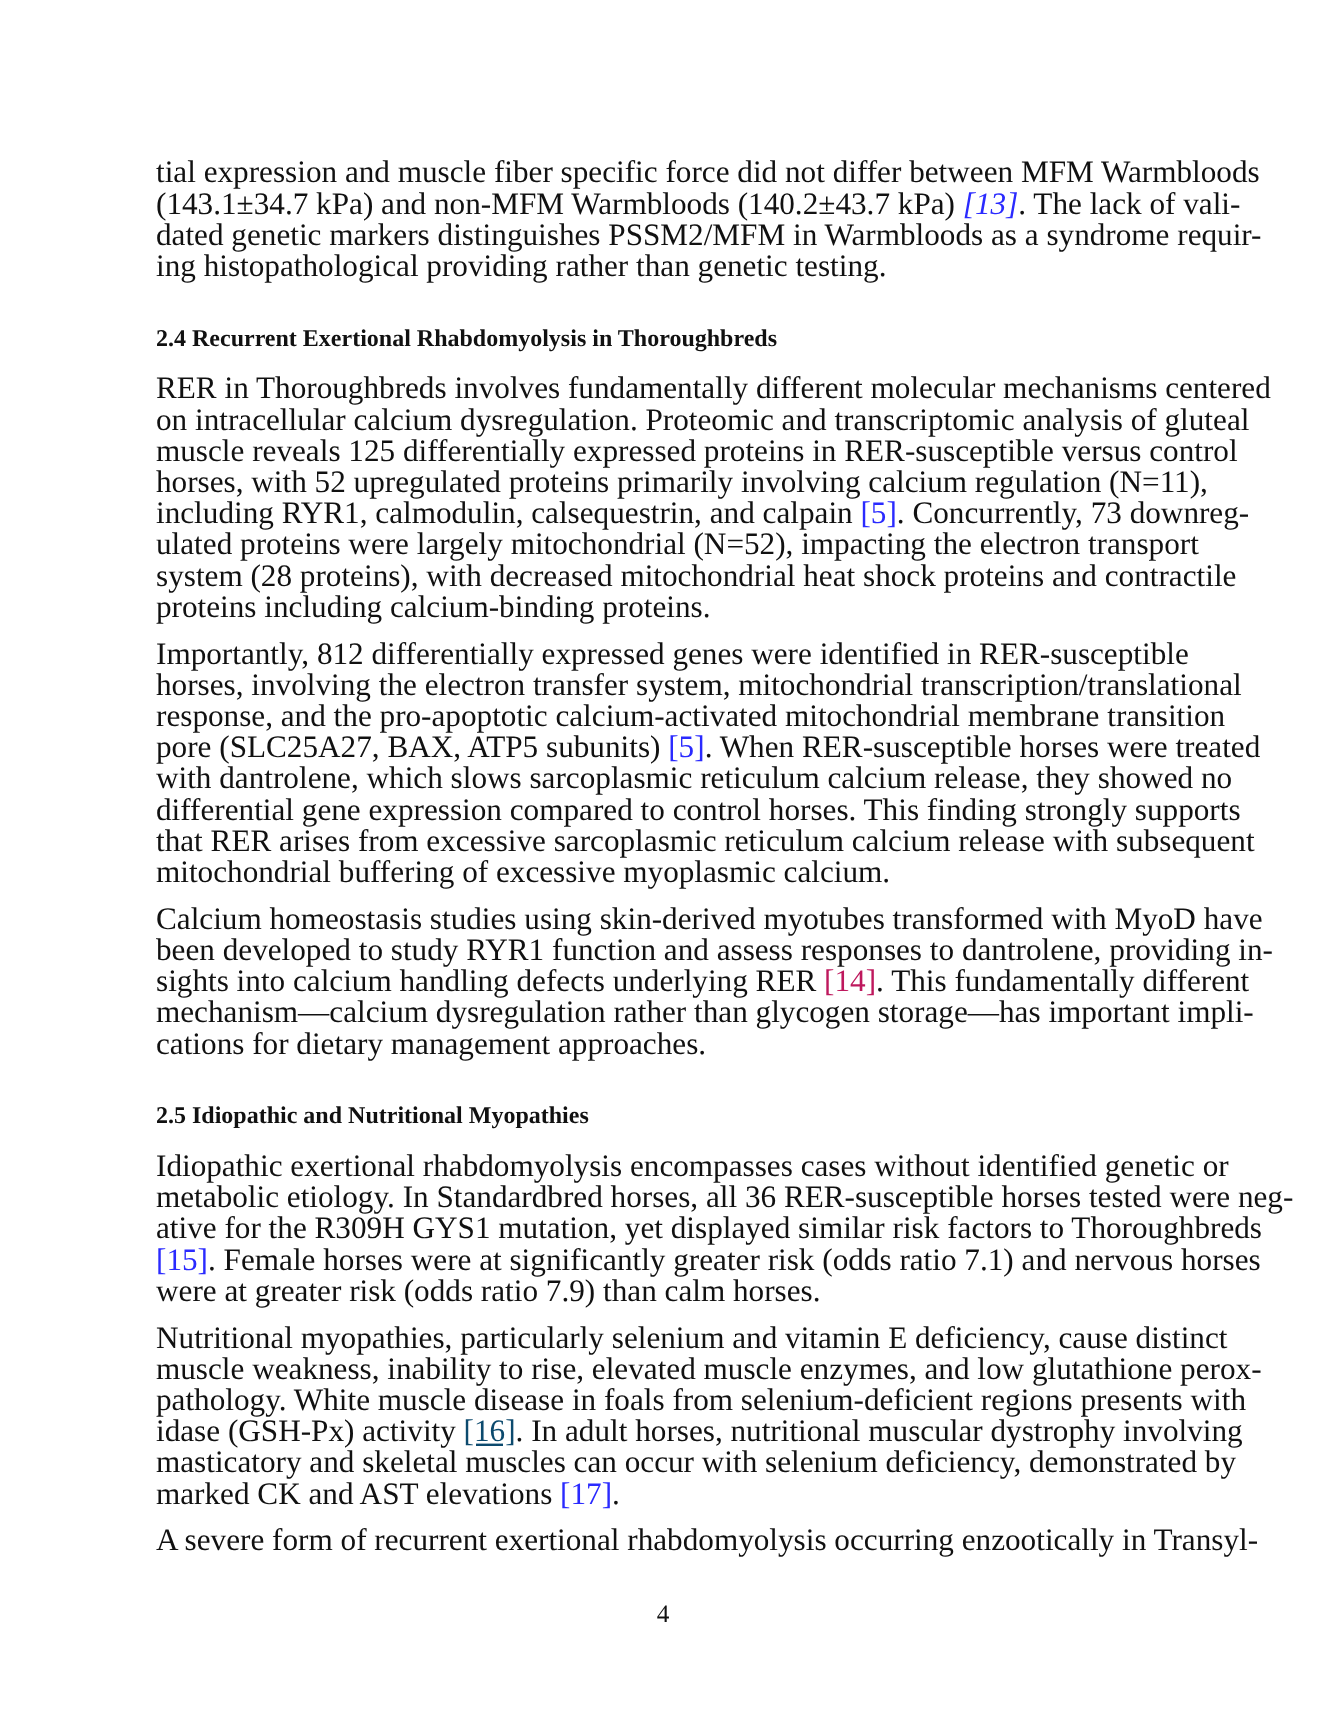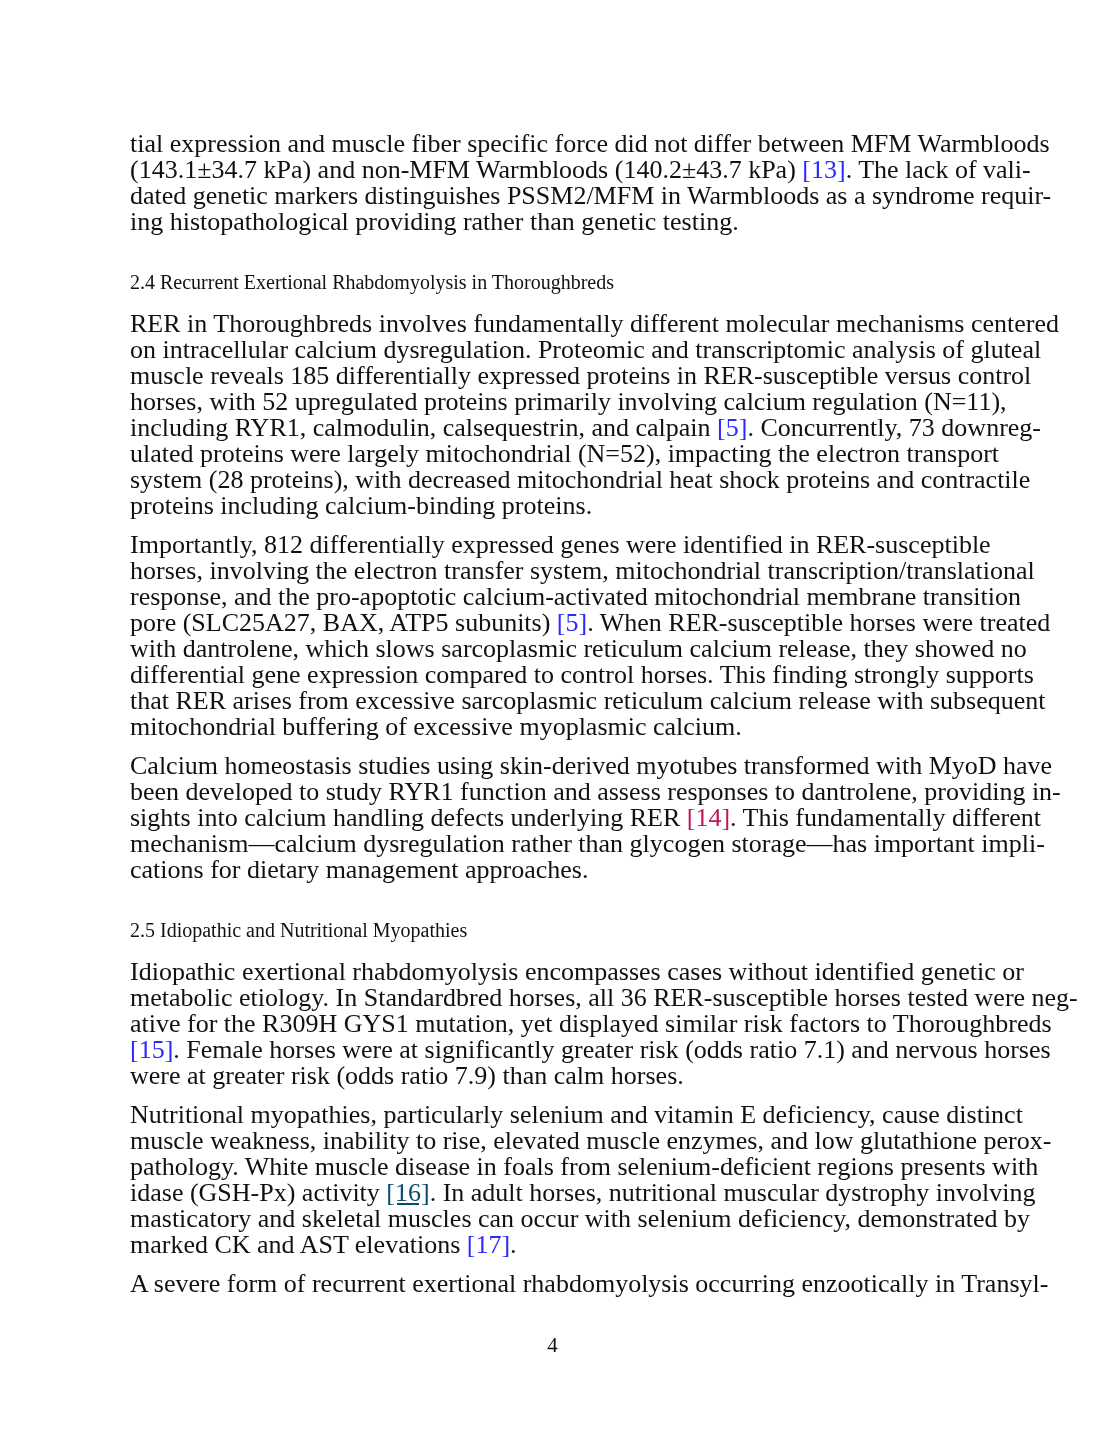--- a/index.html
+++ b/index.html
@@ -3,42 +3,42 @@
 <meta charset="utf-8">
 <style>
   html, body { margin: 0; padding: 0; background: #ffffff; }
   body { width: 1105px; height: 1430px; position: relative; overflow: hidden;
          font-family: "Liberation Serif", "DejaVu Serif", serif; color: #111; }
   .page { position: absolute; left: 130px; top: 131px; width: 845px; }
   .para { font-size: 26px; line-height: 26px; text-align: justify; margin: 0 0 13px 0;
           hyphens: manual; }
   .para .ln { display: block; text-align: justify; text-align-last: justify; white-space: nowrap; }
   .para .ln.last { text-align-last: left; }
-  .heading { font-weight: normal; font-size: 20px; line-height: 26px; margin: 34px 0 16px 0; }
+  .heading { font-weight: bold; font-size: 20px; line-height: 26px; margin: 34px 0 16px 0; }
   .cite { color: #2a2aff; text-decoration: none; }
   .pageno { position: absolute; top: 1333px; left: 0; width: 1105px; text-align: center; font-size: 21px; }
 </style>
 </head>
 <body>
 
 <div class="page" id="page-body">
     <section>
       <p class="para">
         <span class="ln"><span>tial expression and muscle fiber specific force did not differ between MFM Warmbloods</span></span>
-        <span class="ln"><span>(143.1±34.7 kPa) and non-MFM Warmbloods (140.2±43.7 kPa) </span><a class="cite" style="color: rgb(42, 42, 255);">[13]</a><span>.  The lack of vali-</span></span>
+        <span class="ln"><span>(143.1±34.7 kPa) and non-MFM Warmbloods (140.2±43.7 kPa) </span><a class="cite" style="color: rgb(42, 42, 255); font-style: italic;">[13]</a><span>.  The lack of vali-</span></span>
         <span class="ln"><span>dated genetic markers distinguishes PSSM2/MFM in Warmbloods as a syndrome requir-</span></span>
         <span class="ln last"><span>ing histopathological providing rather than genetic testing.</span></span>
       </p>
     </section>
     <section>
       <h2 class="heading" style="margin-top: 34px;">2.4 Recurrent Exertional Rhabdomyolysis in Thoroughbreds</h2>
       <p class="para">
         <span class="ln"><span>RER in Thoroughbreds involves fundamentally different molecular mechanisms centered</span></span>
         <span class="ln"><span>on intracellular calcium dysregulation.  Proteomic and transcriptomic analysis of gluteal</span></span>
-        <span class="ln"><span>muscle reveals 185 differentially expressed proteins in RER-susceptible versus control</span></span>
+        <span class="ln"><span>muscle reveals 125 differentially expressed proteins in RER-susceptible versus control</span></span>
         <span class="ln"><span>horses, with 52 upregulated proteins primarily involving calcium regulation (N=11),</span></span>
         <span class="ln"><span>including RYR1, calmodulin, calsequestrin, and calpain </span><a class="cite" style="color: rgb(42, 42, 255);">[5]</a><span>.  Concurrently, 73 downreg-</span></span>
         <span class="ln"><span>ulated proteins were largely mitochondrial (N=52), impacting the electron transport</span></span>
         <span class="ln"><span>system (28 proteins), with decreased mitochondrial heat shock proteins and contractile</span></span>
         <span class="ln last"><span>proteins including calcium-binding proteins.</span></span>
       </p>
       <p class="para">
         <span class="ln"><span>Importantly, 812 differentially expressed genes were identified in RER-susceptible</span></span>
         <span class="ln"><span>horses, involving the electron transfer system, mitochondrial transcription/translational</span></span>
         <span class="ln"><span>response, and the pro-apoptotic calcium-activated mitochondrial membrane transition</span></span>

